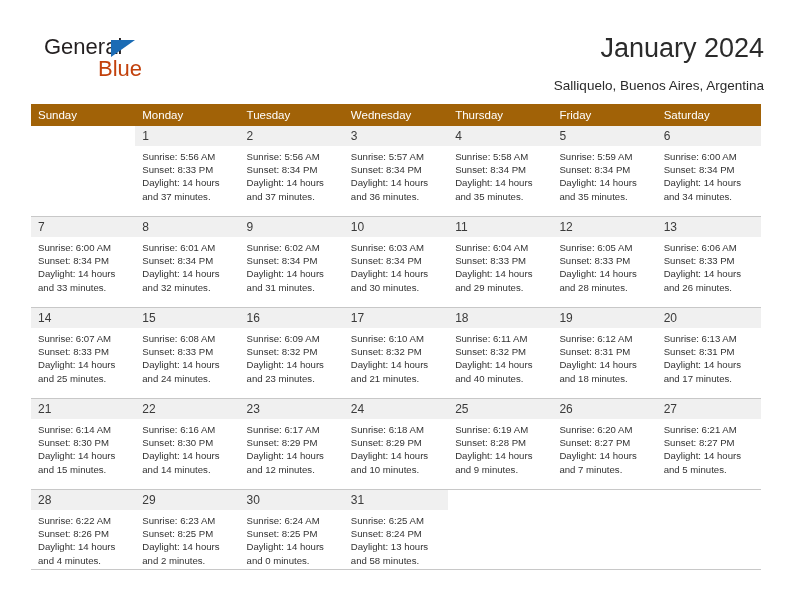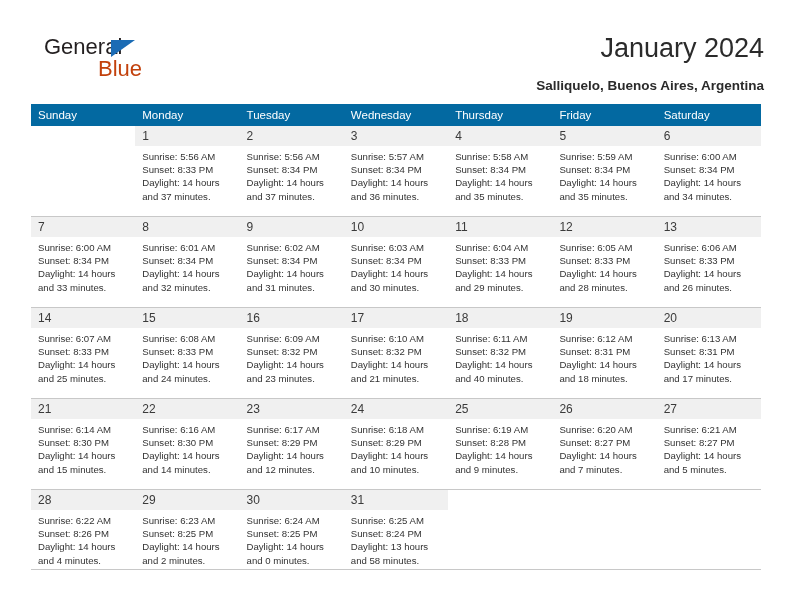--- a/index.html
+++ b/index.html
@@ -73,39 +73,39 @@
     font-weight: normal;
   }
   .subtitle {
     position: absolute;
     right: 36px;
     top: 78px;
     font-size: 13.5px;
     color: #2b2b2b;
     text-align: left;
     white-space: nowrap;
-    font-weight: bold;
+    font-weight: normal;
   }
 
   
   .calendar {
     position: absolute;
     left: 31px;
     top: 104px;
     width: 730px;
   }
   table.cal {
     border-collapse: collapse;
     table-layout: fixed;
     width: 730px;
   }
   table.cal col { width: 104.28px; }
 
   thead th {
-    background: #0369a1;
+    background: #a16207;
     color: #ffffff;
     font-size: 11.5px;
     font-weight: normal;
     text-align: left;
     padding: 5px 0 5px 7px;
     height: 12px;
     border: none;
   }
 
   td.day {

